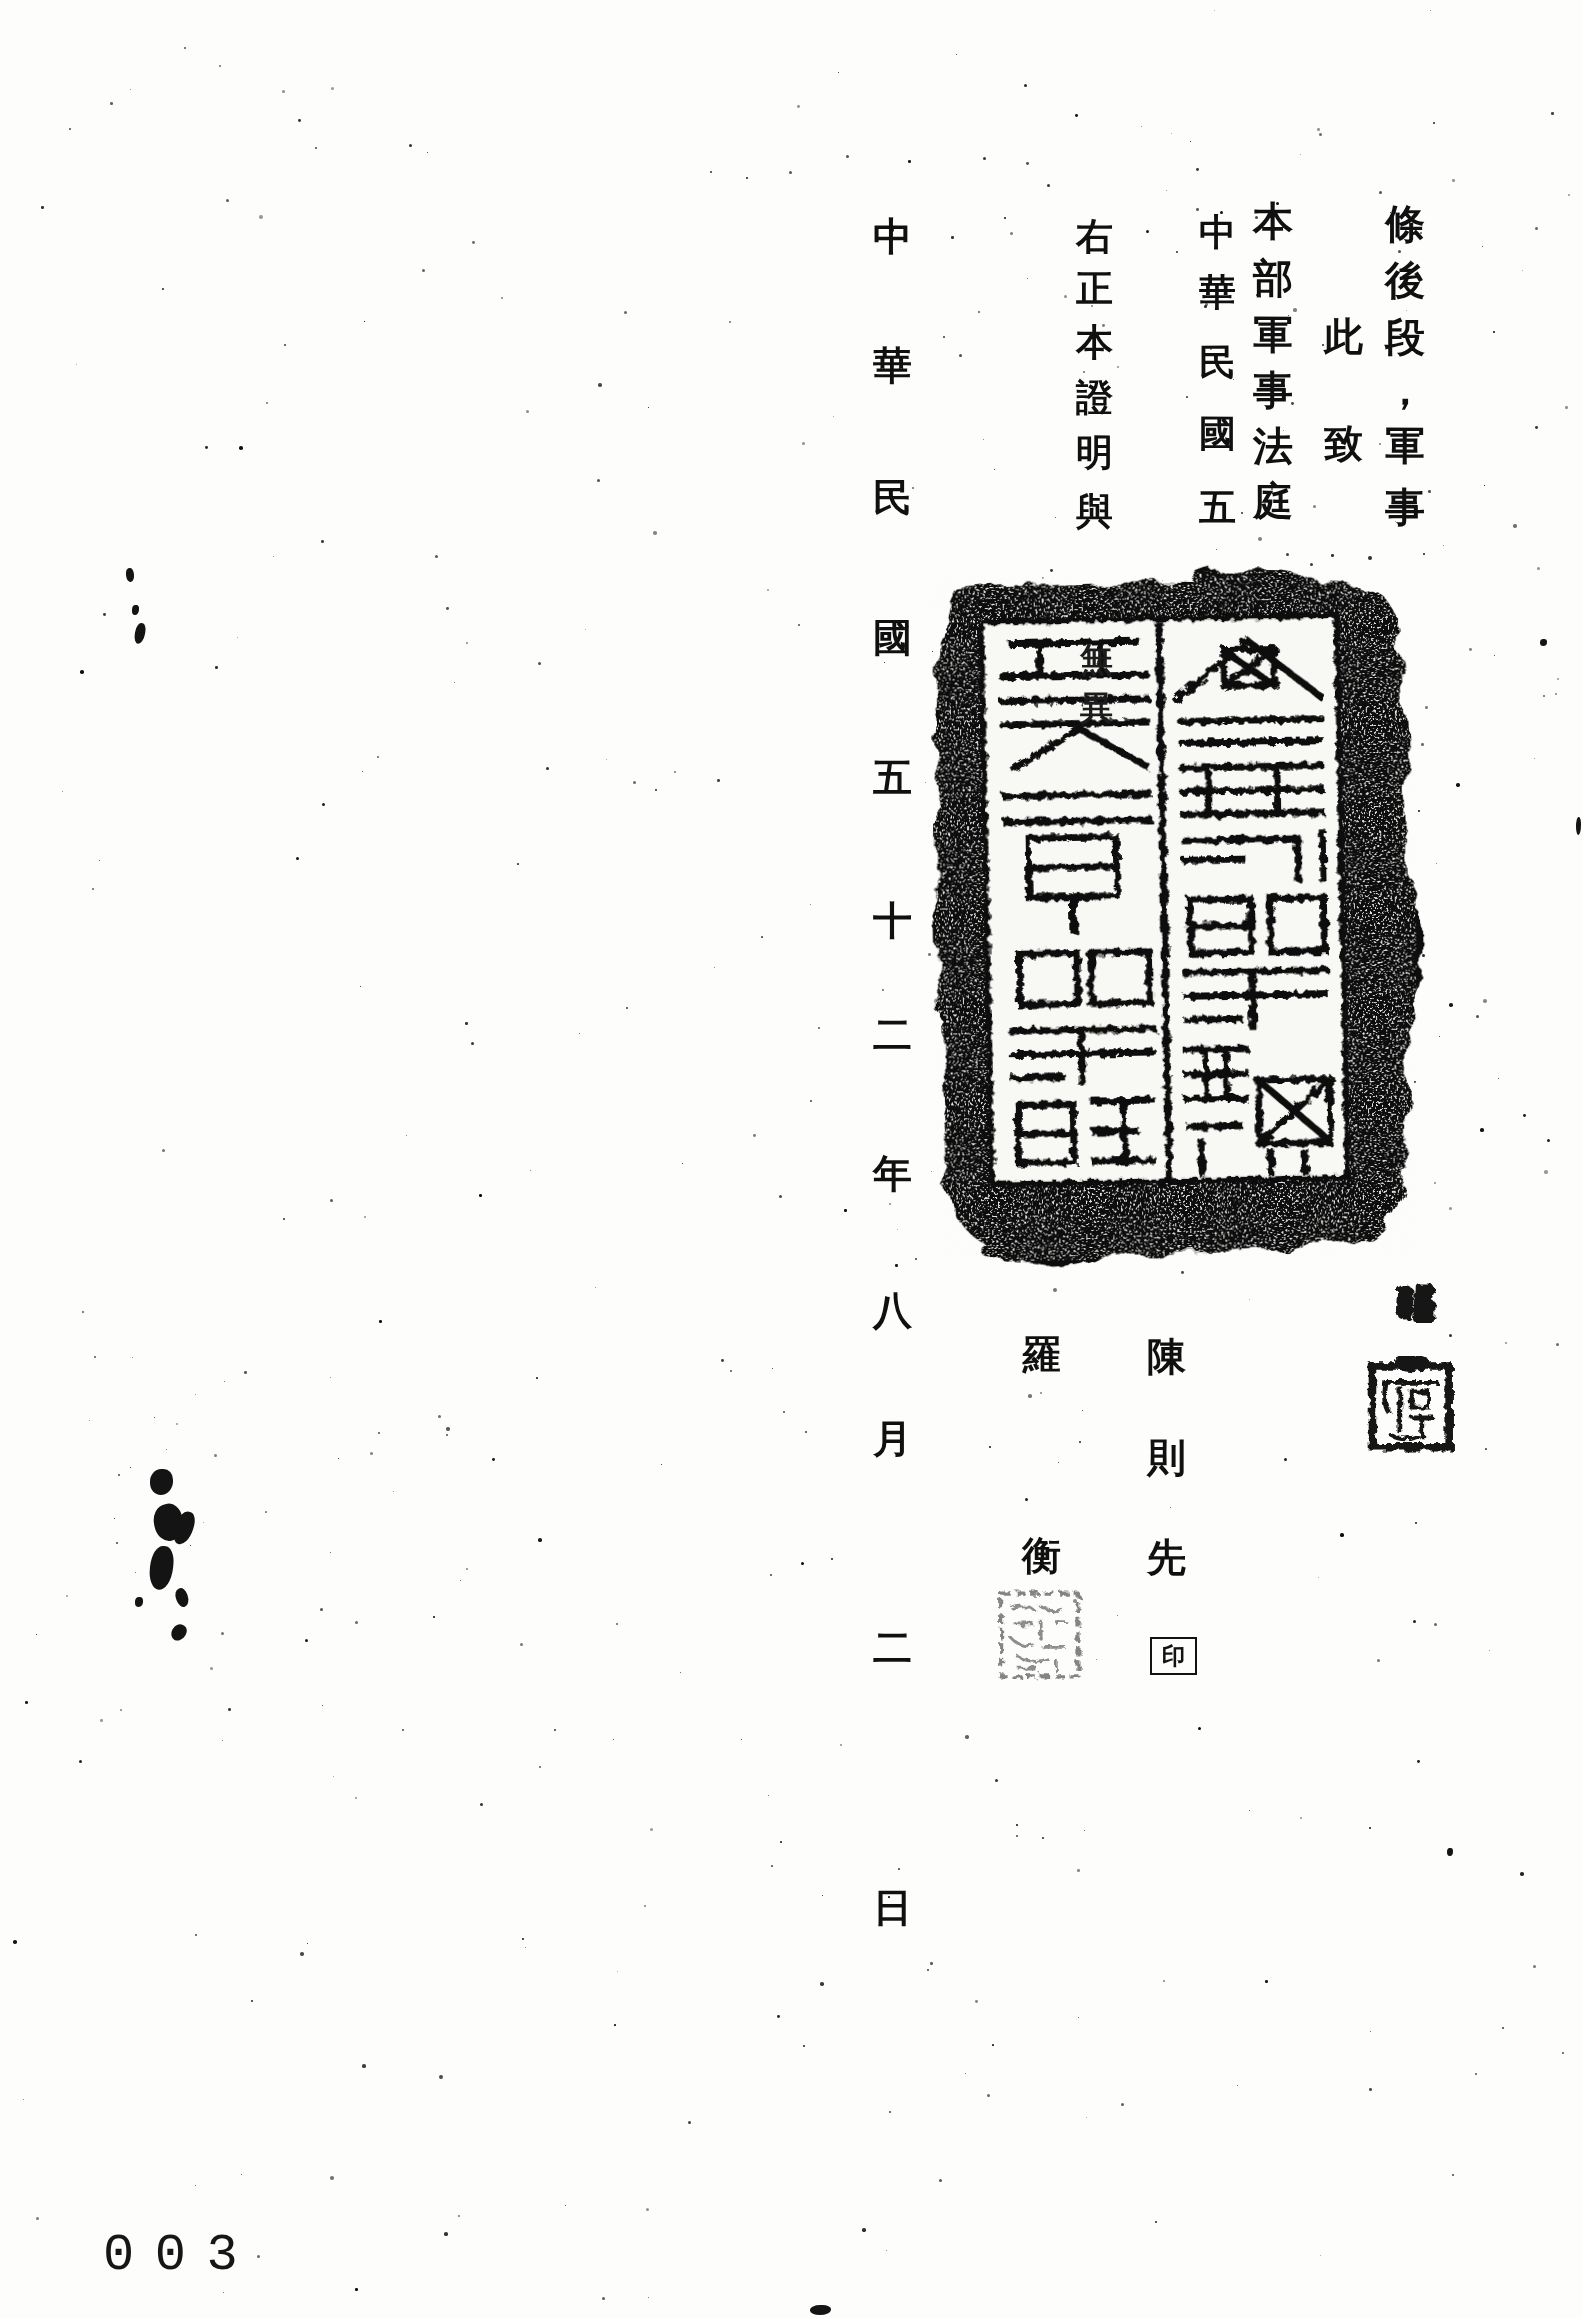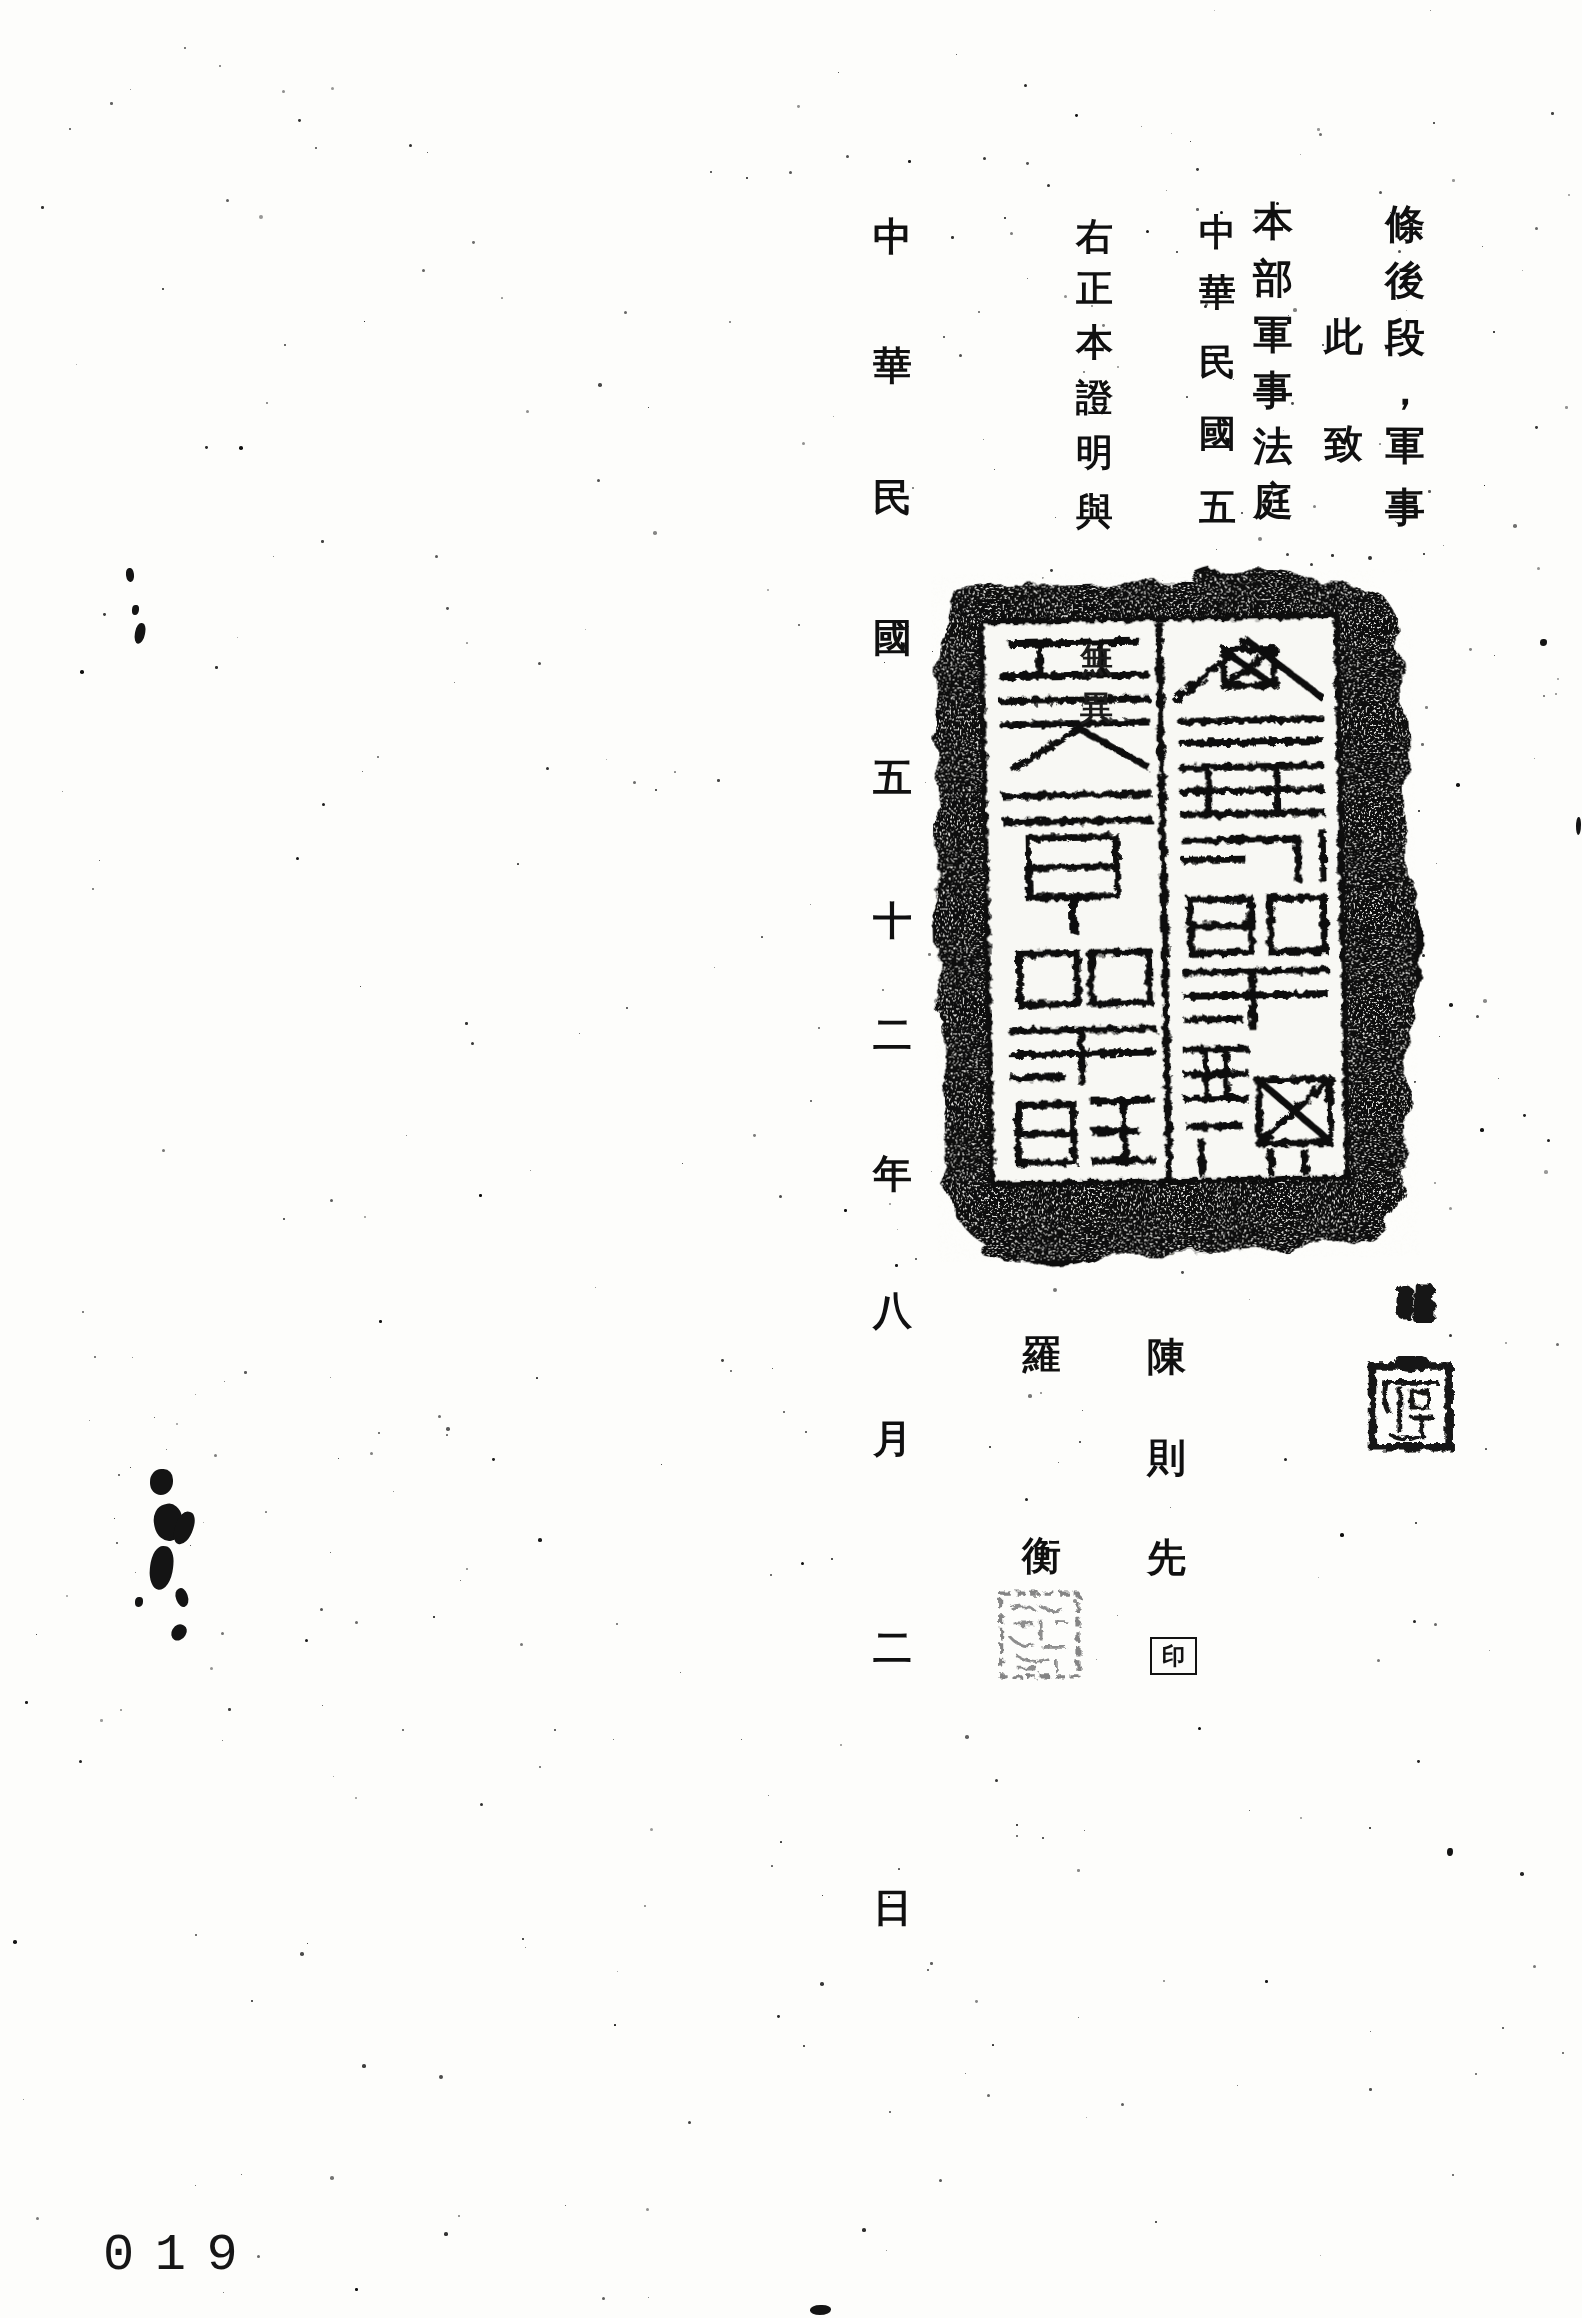--- a/index.html
+++ b/index.html
@@ -691,15 +691,15 @@
       <div class="vcol" style="left: 1022px; width: 39px; font-size: 39px;">
         <span class="ch" style="top: 1335px; width: 39px;">羅</span>
         <span class="ch" style="top: 1536px; width: 39px;">衡</span>
       </div>
     </div>
 
   <div class="stamp-box" style="left:1150px;top:1637px;width:43px;height:34px;font-size:23.4px">
     <span>印</span>
   </div>
 
-  <div id="page-number">019</div>
+  <div id="page-number">003</div>
 </div>
 
 
 </body></html>

